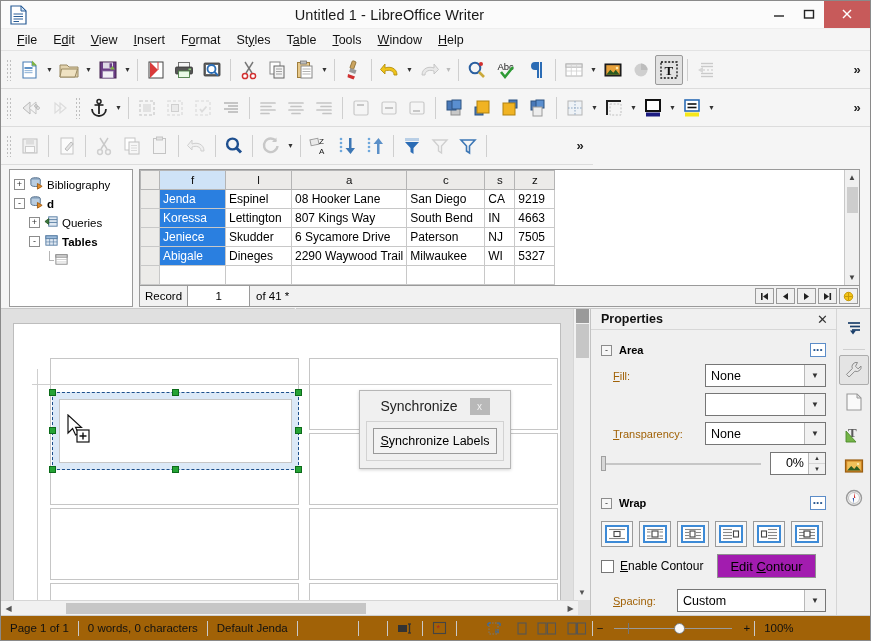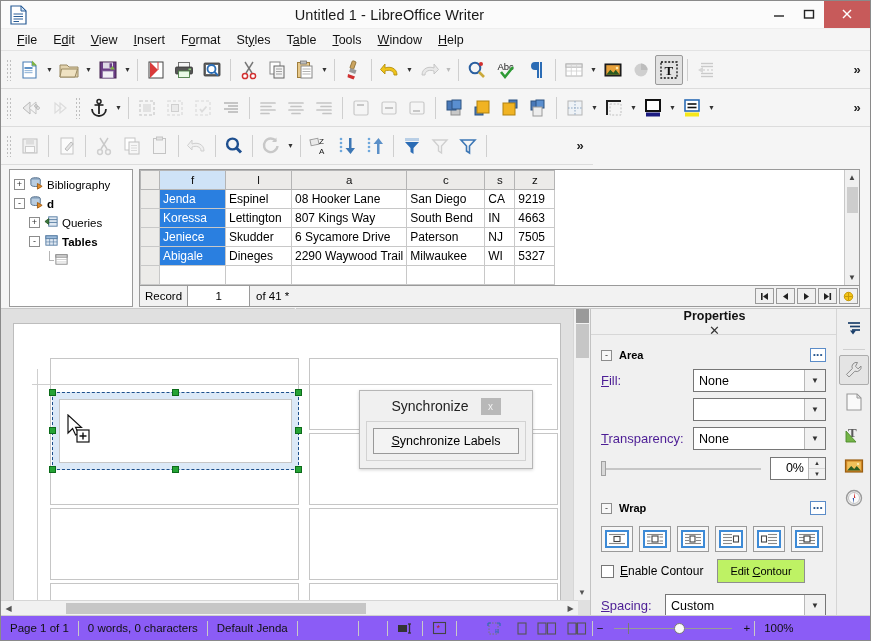--- a/index.html
+++ b/index.html
@@ -263,40 +263,40 @@
 
   
   .sidebar {
     width: 280px; flex: 0 0 280px;
     background: #f0f0f0; border-left: 1px solid #c3c3c3;
     display: flex;
   }
   .sb-main { flex: 1; display: flex; flex-direction: column; }
   .sb-header {
     height: 26px; display: flex; align-items: center;
-    padding: 0 8px 0 10px; border-bottom: 1px solid #d7d7d7; flex-direction: column;
+    padding: 0 8px 0 10px; border-bottom: 1px solid #d7d7d7;
   }
   .sb-header .t { flex: 1; font-weight: bold; font-size: 12.5px; color: #111; }
   .sb-x { font-size: 13px; color: #333; }
   .sb-deck { padding: 6px 10px 0 10px; }
   .panel-title {
     display: flex; align-items: center; height: 22px; margin-top: 3px;
   }
   .pt-exp {
     width: 11px;height:11px;border:1px solid #8c8c8c;background:#f7f7f7;
     font-size: 9px; line-height: 9px; text-align:center; color:#333; margin-right:7px;
   }
   .pt-label { font-weight: bold; font-size: 11px; flex: 1; }
   .pt-more {
     width: 16px; height: 14px; border: 1px solid #5b8cc8; background: #fff;
     display:flex;align-items:center;justify-content:center;
   }
   .pt-more span { font-size: 8px; color: #26568f; letter-spacing: .5px; line-height: 1;}
   .prow { display: flex; align-items: center; height: 29px; }
-  .plabel { width: 92px; font-size: 13px; color: #4c1d95; }
+  .plabel { width: 92px; font-size: 11px; color: #a16207; margin-left: 12px; }
   .combo {
     flex: 1; height: 23px; border: 1px solid #767676; background: #fff;
     display: flex; align-items: center;
   }
   .combo .val { flex: 1; padding-left: 5px; font-size: 12.5px; }
   .combo .arr {
     width: 21px; height: 21px; background: #f1f1f1; border-left: 1px solid #b8b8b8;
     display:flex;align-items:center;justify-content:center;font-size:8px;color:#333;
   }
   .sliderrow { display: flex; align-items: center; height: 30px; }
@@ -308,35 +308,35 @@
   .spin .sb { width: 17px; border-left: 1px solid #b8b8b8; background: #f1f1f1; display:flex;flex-direction:column;}
   .spin .sb div { flex:1; display:flex;align-items:center;justify-content:center;font-size:6px;color:#333;}
   .spin .sb div:first-child { border-bottom: 1px solid #d6d6d6; }
   .wbtn {
     width: 32px; height: 26px; border: 1px solid #9a9a9a; background: #f7f7f7;
     display:flex;align-items:center;justify-content:center;
   }
   .contourrow { display:flex; align-items:center; height: 30px; margin-top: 4px;}
   .chk { width: 13px; height: 13px; border: 1px solid #767676; background: #fff; margin-right: 6px;}
   .btn-std {
-    height: 24px; border: 1px solid #8f8f8f; background: #bef264;
+    height: 24px; border: 1px solid #8f8f8f; background: #a21caf;
     display:flex;align-items:center;justify-content:center; padding: 0 12px;
-    font-size: 11px; margin-left: 14px;
+    font-size: 13px; margin-left: 14px;
   }
   .sb-tabstrip {
     width: 34px; flex: 0 0 34px; background: #efefef; border-left: 1px solid #d5d5d5;
     display: flex; flex-direction: column; align-items: center; padding-top: 4px;
   }
   .sb-tab { width: 30px; height: 30px; display:flex;align-items:center;justify-content:center; margin-bottom: 2px;}
   .sb-tab.active { border: 1px solid #adadad; background: #e4e4e4; border-radius: 2px; }
   .sb-divider { width: 22px; height: 1px; background: #d0d0d0; margin: 4px 0 5px 0; }
 
   
   .statusbar {
-    flex: 0 0 25px; height: 25px; background: #8b5cf6;
+    flex: 0 0 25px; height: 25px; background: #a16207;
     border-top: 1px solid #cfcfcf;
     display: flex; align-items: center; font-size: 11.5px; color: #111;
   }
   .st-cell { padding: 0 9px; height: 25px; display:flex;align-items:center; }
   .st-sep { width: 1px; height: 15px; background: #c9c9c9; }
   .zslider { width: 118px; position: relative; height: 17px; margin: 0 7px;}
   .zslider .ztrack { position:absolute; left:0;right:0;top:8px;height:1px;background:#9a9a9a;}
   .zslider .ztick { position:absolute; left:14px; top:3px; width:1px;height:11px;background:#777;}
   .zslider .zknob { position:absolute; left:60px; top:3px; width:11px;height:11px;border-radius:50%;
                     background:#fafafa; border:1px solid #7a7a7a;}
@@ -1139,21 +1139,21 @@
             </div>
 
             <div style="position:absolute;left:52px;top:90px;">
               <svg width="28" height="30" viewBox="0 0 28 30">
                 <path d="M2 1 L2 19 L6.6 14.6 L9.6 21 L12.6 19.6 L9.6 13.4 L15.4 13.4 Z" fill="#fff" stroke="#111" stroke-width="1.2"></path>
                 <rect x="11" y="16" width="12" height="12" fill="#fff" stroke="#111" stroke-width="1.2"></rect>
                 <path d="M17 18.5 v7 M13.5 22 h7" stroke="#111" stroke-width="1.4"></path>
               </svg>
             </div>
 
-            <div class="syncdlg" style="left:345px; top:66px; width:174px;">
+            <div class="syncdlg" style="left:345px; top:66px; width:152px;">
               <div class="sync-title">
                 <span>Synchronize</span>
                 <div class="sync-close">x</div>
               </div>
               <div class="sync-body">
                 <div class="sync-btn">
                   <span><u>S</u>ynchronize Labels</span>
                 </div>
               </div>
             </div>

